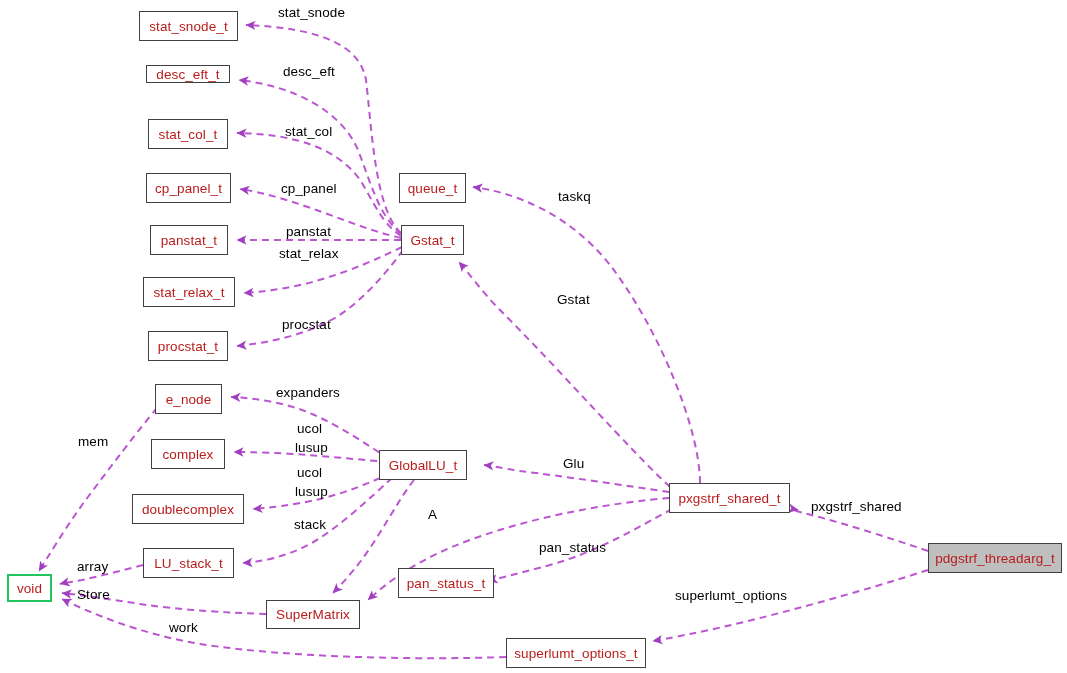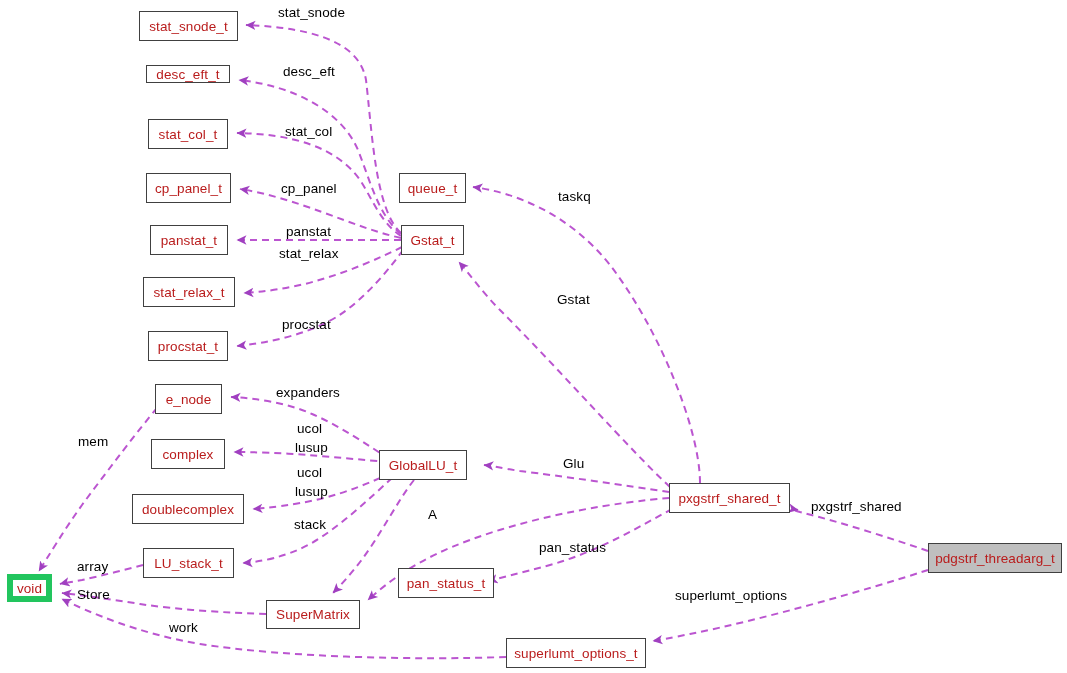--- a/index.html
+++ b/index.html
@@ -33,21 +33,21 @@
     font-size: 13.5px;
     color: #b91c1c;
     white-space: nowrap;
     letter-spacing: 0.1px;
   }
   .node.highlight {
     background: #bfbfbf;
     border: 1px solid #404040;
   }
   .node.soft {
-    border: 6px solid #22c55e;
+    border: 2px solid #22c55e;
   }
   .edge-label {
     position: absolute;
     font-size: 13.5px;
     color: #000000;
     white-space: nowrap;
     letter-spacing: 0.1px;
   }
 </style>
 </head>

